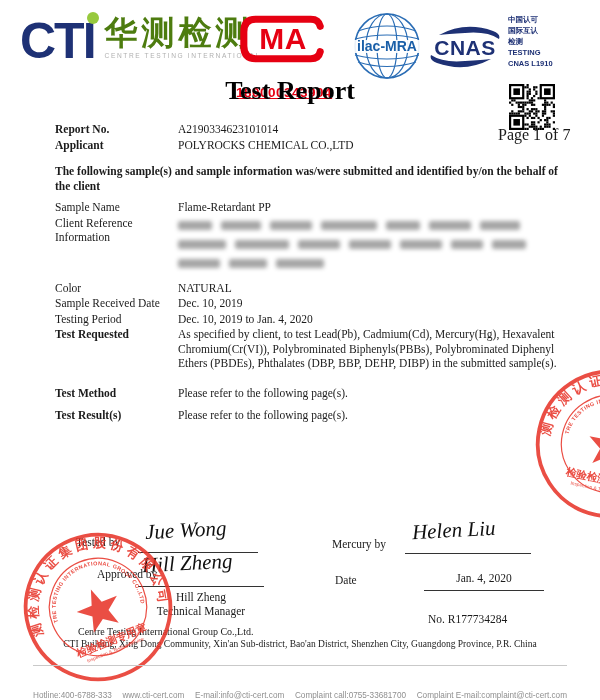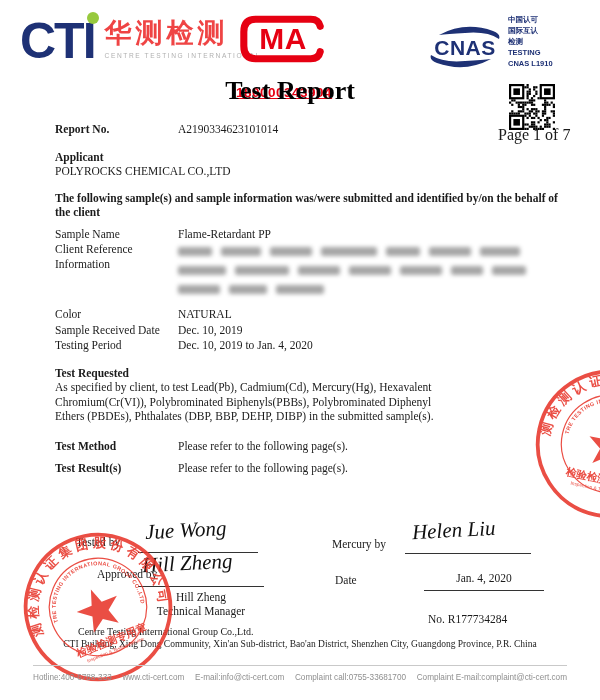--- a/index.html
+++ b/index.html
@@ -5,21 +5,21 @@
   html,body{margin:0;padding:0;background:#ffffff;}
   .page{position:relative;width:600px;height:700px;background:#fff;overflow:hidden;
         font-family:"Liberation Serif","DejaVu Serif",serif;color:#1b1b1b;}
 
   
   .cti-logo{position:absolute;left:20px;top:16px;display:flex;align-items:flex-start;}
   .cti-mark{position:relative;font-family:"Liberation Sans","DejaVu Sans",sans-serif;
             font-weight:bold;font-size:50px;line-height:50px;color:#1e3175;letter-spacing:-2px;}
   .cti-dot{position:absolute;right:-4px;top:-4px;width:12px;height:12px;border-radius:50%;background:#97c93d;}
   .cti-cn{margin-left:10px;}
-  .cti-cn-chars{font-size:27px;line-height:34px;color:#ef4444;letter-spacing:4px;font-weight:bold;}
+  .cti-cn-chars{font-size:33px;line-height:34px;color:#4d7c0f;letter-spacing:4px;font-weight:bold;}
   .cti-sub{font-family:"Liberation Sans","DejaVu Sans",sans-serif;font-size:6.6px;color:#b0b0b0;
            letter-spacing:1.6px;margin-top:2px;}
 
   .cma{position:absolute;left:236px;top:13px;width:96px;text-align:center;}
   .cma-number{color:#e60012;font-family:"Liberation Sans","DejaVu Sans",sans-serif;
               font-weight:bold;font-size:13.5px;letter-spacing:.5px;margin-top:16px;text-decoration:underline;}
   .report-title{position:absolute;left:170px;top:76px;width:240px;text-align:center;
                 font-weight:bold;font-size:26px;color:#000;}
 
   .ilac{position:absolute;left:352px;top:11px;}
@@ -30,39 +30,39 @@
   .page-num{position:absolute;left:498px;top:126px;width:80px;font-size:16px;}
 
   
   .content{position:absolute;left:55px;top:122px;width:512px;font-size:11.5px;line-height:14.5px;}
   .row{display:flex;}
   .lbl{width:123px;flex-shrink:0;}
   .bold{font-weight:bold;}
   .val{flex:1;}
   .val-narrow{max-width:392px;}
   .intro{font-weight:bold;margin-top:12px;width:512px;}
-  .mt13{margin-top:13px;flex-direction:column;} .mt7{margin-top:7px;}
+  .mt13{margin-top:1px;} .mt7{margin-top:7px;}
   .mt1{margin-top:1px;} .mt14{margin-top:8px;} .mt15{margin-top:15px;} .mt8{margin-top:8px;}
 
   
   .redact-line{height:19px;display:flex;align-items:center;gap:9px;}
   .rbar{display:inline-block;height:9px;background:#4d4d4d;opacity:.5;border-radius:2px;filter:blur(2.2px);}
 
   
   .sig-label{position:absolute;font-size:11.5px;}
   .signature{position:absolute;font-style:italic;font-size:21px;color:#101010;
              transform:rotate(-3deg);white-space:nowrap;}
   .sig-line{position:absolute;height:1px;background:#333;}
   .sig-name{position:absolute;font-size:11.5px;text-align:center;}
 
   
   .company-name{position:absolute;left:78px;top:626px;font-size:10px;}
   .company-addr{position:absolute;left:35px;top:639px;width:530px;text-align:center;font-size:9.5px;}
   .footer{position:absolute;left:33px;top:665px;width:534px;border-top:1px solid #c9c9c9;
-          padding-top:7px;display:flex;justify-content:space-between;
+          padding-top:25px;display:flex;justify-content:space-between;
           font-family:"Liberation Sans","DejaVu Sans",sans-serif;font-size:8.2px;color:#8f8f8f;}
 
   
   .stamp{position:absolute;opacity:.88;}
   .stamp-left{left:22px;top:531px;transform:rotate(-22deg);}
   .stamp-right{left:534px;top:368px;transform:rotate(12deg);}
 </style>
 </head>
 <body>
 
@@ -82,20 +82,30 @@
   <div class="cma">
     <svg width="96" height="52" viewBox="0 0 120 66">
       <path d="M 106 17 Q 104 8 94 8 H 24 Q 9 8 9 24 V 42 Q 9 58 24 58 H 94 Q 104 58 106 49" fill="none" stroke="#e60012" stroke-width="9" stroke-linecap="round"></path>
       <text x="59" y="46" text-anchor="middle" font-family="Liberation Sans, DejaVu Sans, sans-serif" font-size="38" font-weight="bold" fill="#e60012" letter-spacing="1">MA</text>
     </svg>
     <div class="cma-number">180000343904</div>
   </div>
 
   <div class="report-title">Test Report</div>
 
+  <div class="ilac">
+    <svg width="70" height="70" viewBox="0 0 70 70">
+      <circle cx="35" cy="35" r="32" fill="none" stroke="#2a6db5" stroke-width="1.6"></circle>
+      <ellipse cx="35" cy="35" rx="21" ry="32" fill="none" stroke="#2a6db5" stroke-width="1.2"></ellipse>
+      <ellipse cx="35" cy="35" rx="10" ry="32" fill="none" stroke="#2a6db5" stroke-width="1.2"></ellipse>
+      <path d="M6 20 Q35 10 64 20 M3 28 Q35 20 67 28 M3 44 Q35 52 67 44 M6 51 Q35 60 64 51" fill="none" stroke="#2a6db5" stroke-width="1.2"></path>
+      <rect x="2" y="29" width="66" height="13" fill="#ffffff" opacity="0.9"></rect>
+      <text x="35" y="40" text-anchor="middle" font-family="Liberation Sans, DejaVu Sans, sans-serif" font-size="14" font-weight="bold" fill="#1a5fa8">ilac-MRA</text>
+    </svg>
+  </div>
 
   <div class="cnas">
     <svg width="76" height="48" viewBox="0 0 76 48">
       <path d="M 12 12 Q 38 -2 66 8 Q 74 11 72 16 Q 60 8 38 10 Q 20 11 12 12 Z" fill="#1e3175"></path>
       <path d="M 64 36 Q 38 50 10 40 Q 2 37 4 32 Q 16 40 38 38 Q 56 37 64 36 Z" fill="#1e3175"></path>
       <text x="38" y="32" text-anchor="middle" font-family="Liberation Sans, DejaVu Sans, sans-serif" font-size="21" font-weight="bold" fill="#1e3175" letter-spacing="0.5">CNAS</text>
     </svg>
   </div>
 
   <div class="accred">

